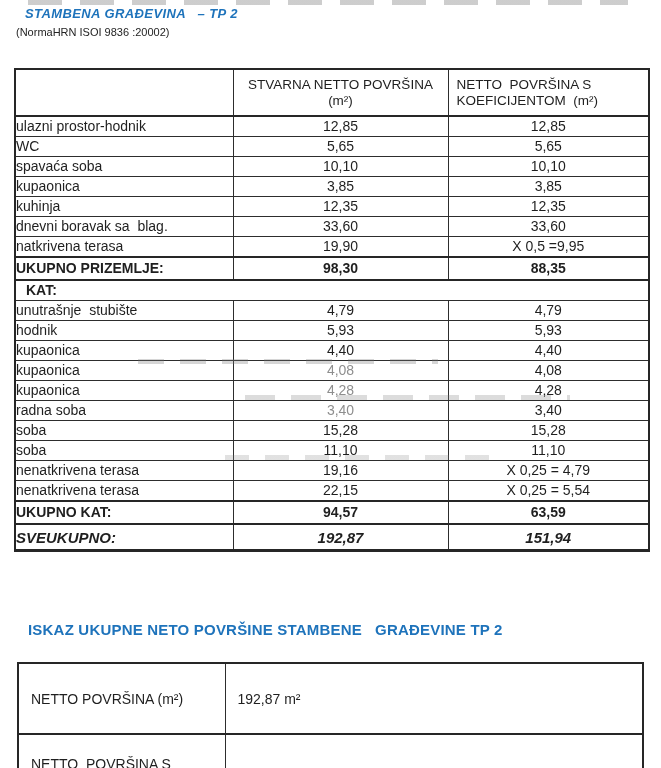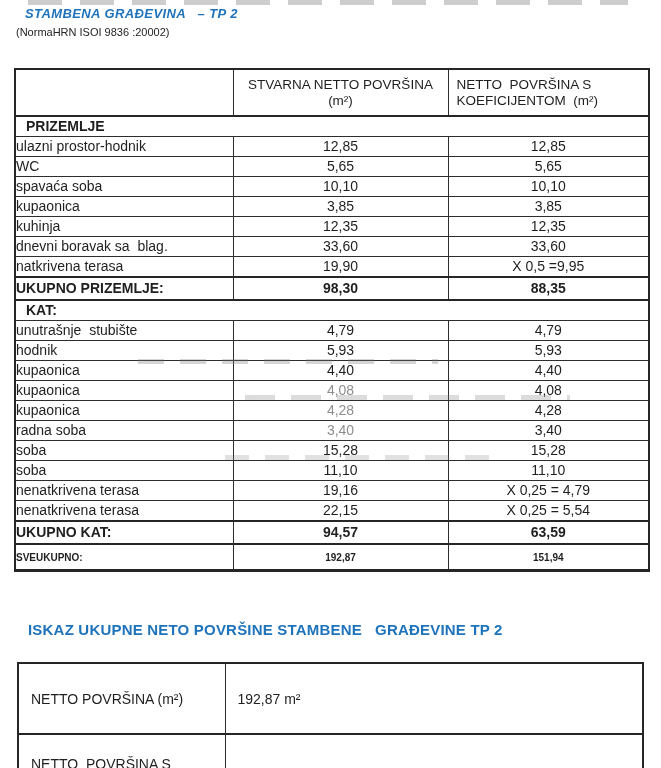--- a/index.html
+++ b/index.html
@@ -29,21 +29,21 @@
     padding:0;overflow:hidden;
   }
   td.lbl{padding-left:10px;text-align:left;}
   td.num{text-align:center;}
   td.muted{color:#8e8e8e;}
   tr.head td{height:45px;border-bottom:2px solid #262626;font-size:13.5px;line-height:16px;vertical-align:middle;}
   tr.head td.h2{text-align:center;}
   tr.head td.h3{text-align:left;padding-left:8px;}
   tr.sec td{font-weight:bold;padding-left:10px;}
   tr.total td{font-weight:bold;border-top:2px solid #262626;border-bottom:2px solid #262626;height:21px;}
-  tr.grand td{font-weight:bold;border-top:2px solid #262626;border-bottom:3px solid #262626;height:24px;font-size:10px;}
+  tr.grand td{font-weight:bold;border-top:2px solid #262626;border-bottom:3px solid #262626;height:24px;font-size:15px;font-style:italic;}
 
   
   .watermark{position:absolute;left:130px;top:345px;width:450px;height:135px;pointer-events:none;}
   .watermark .w1{position:absolute;top:14px;left:8px;width:300px;height:5px;
     background:repeating-linear-gradient(90deg,rgba(120,120,120,.30) 0 26px,transparent 26px 42px);}
   .watermark .w2{position:absolute;top:50px;left:115px;width:325px;height:5px;
     background:repeating-linear-gradient(90deg,rgba(120,120,120,.26) 0 30px,transparent 30px 46px);}
   .watermark .w3{position:absolute;top:110px;left:95px;width:265px;height:5px;
     background:repeating-linear-gradient(90deg,rgba(120,120,120,.22) 0 24px,transparent 24px 40px);}
 
@@ -80,23 +80,20 @@
     <td class="h2">
       <div>STVARNA NETTO POVRŠINA</div>
       <div>(m²)</div>
     </td>
     <td class="h3">
       <div class="pre">NETTO  POVRŠINA S</div>
       <div class="pre">KOEFICIJENTOM  (m²)</div>
     </td>
   </tr>
 
-  <tr class="sec">
-    <td colspan="3">PRIZEMLJE</td>
-  </tr>
   <tr>
     <td class="lbl pre">ulazni prostor-hodnik</td>
     <td class="num">12,85</td>
     <td class="num">12,85</td>
   </tr>
   <tr>
     <td class="lbl pre">WC</td>
     <td class="num">5,65</td>
     <td class="num">5,65</td>
   </tr>

